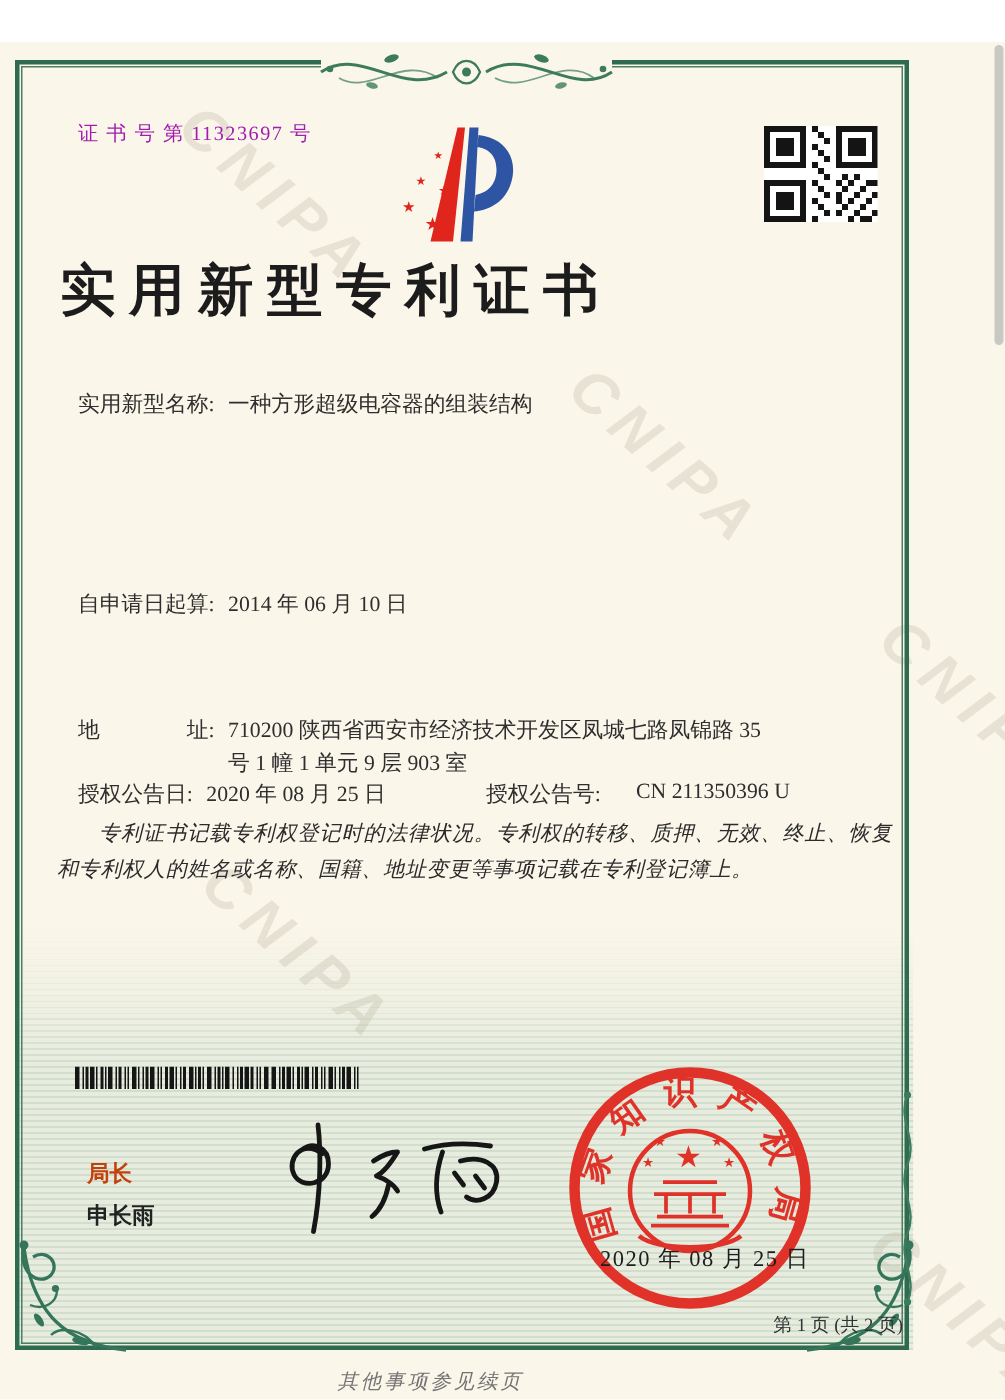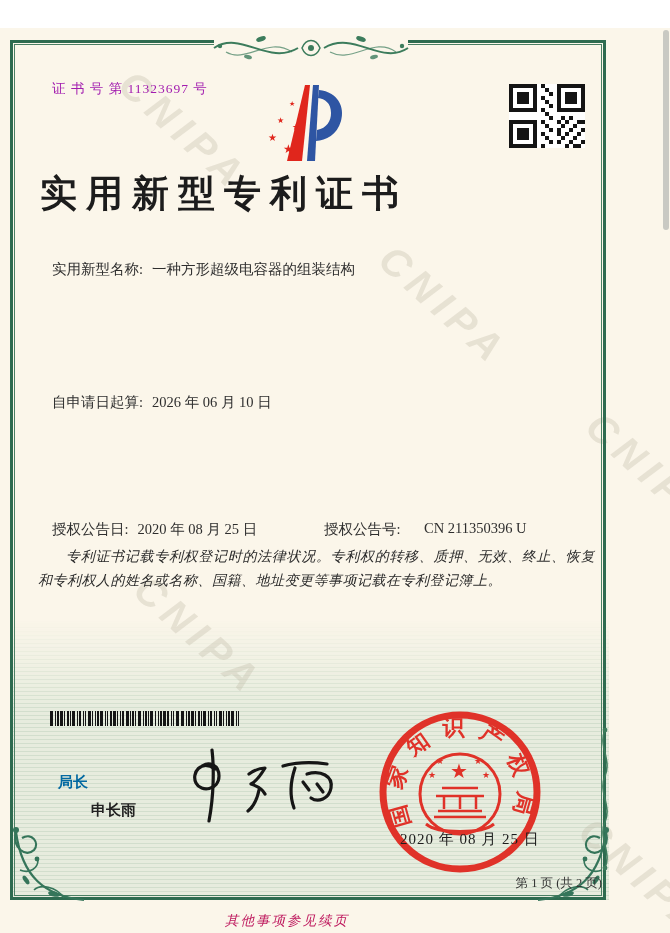--- a/index.html
+++ b/index.html
@@ -41,30 +41,30 @@
   .addr-lines{display:inline-block;vertical-align:top;line-height:21.5px;}
   .lbl2{position:absolute;left:272px;text-align:center;}
   .val2{position:absolute;left:372px;}
 
   .legal{position:absolute;left:38px;top:517px;width:557px;font-size:14px;line-height:24px;color:#2b2b2b;
     font-style:italic;text-align:justify;letter-spacing:0.5px;z-index:4;}
   .legal p{margin:0;text-indent:2em;}
 
   .barcode{position:absolute;left:50px;top:683px;z-index:4;}
   .officer-title{position:absolute;left:58px;top:745px;font-family:"Liberation Sans",sans-serif;font-weight:600;
-    font-size:15px;color:#0369a1;z-index:4;}
+    font-size:15px;color:#c2410c;z-index:4;}
   .officer-name{position:absolute;left:58px;top:773px;font-family:Liberation Serif, serif;font-weight:600;
-    font-size:15px;color:#222;z-index:4;margin-left:33px;}
+    font-size:15px;color:#222;z-index:4;}
   .signature{position:absolute;left:183px;top:717px;z-index:5;}
 
   .seal{position:absolute;left:376px;top:680px;z-index:5;}
   .seal-date{position:absolute;left:400px;top:802px;font-size:15px;color:#1d1d1d;letter-spacing:1px;z-index:6;}
 
   .page-info{position:absolute;left:10px;top:847px;width:592px;text-align:right;font-size:12.5px;color:#333;z-index:4;}
-  .cont-note{position:absolute;left:0;top:884px;width:574px;text-align:center;font-size:13.5px;color:#be185d;
+  .cont-note{position:absolute;left:0;top:884px;width:574px;text-align:center;font-size:13.5px;color:#737373;
     font-style:italic;letter-spacing:2px;z-index:4;}
 </style>
 </head>
 <body>
 
 <div class="screen">
 
   <div class="topbar"></div>
   <div class="toolbar">
     <svg style="left:211px" width="22" height="26" viewBox="0 0 22 26">
@@ -190,21 +190,24 @@
            M48,36h4v4h-4z M52,40h4v4h-4z M56,36h4v4h-4z M60,44h4v4h-4z M64,40h4v4h-4z M68,36h4v4h-4z M56,48h4v4h-4z M64,52h4v4h-4z M52,52h4v4h-4z M48,56h4v4h-4z M60,56h4v4h-4z M68,48h4v4h-4z M72,44h4v4h-4z M48,44h4v4h-4z M56,60h4v4h-4z M64,60h4v4h-4z M72,56h4v4h-4z M52,32h4v4h-4z M60,32h4v4h-4z M68,60h4v4h-4z M72,36h4v4h-4z M48,48h4v4h-4z"></path>
       </g>
     </svg>
 
     <div class="title">实用新型专利证书</div>
 
     <div class="field" style="top:232px">
       <span class="lbl">实用新型名称:</span><span>一种方形超级电容器的组装结构</span>
     </div>
     <div class="field" style="top:365px">
-      <span class="lbl">自申请日起算:</span><span>2026 年 06 月 10 日</span>
+      <span class="lbl">自申请日起算:</span><span>2014 年 06 月 10 日</span>
+    </div>
+    <div class="field" style="top:449px">
+      <span class="lbl">地　　　　址:</span><span class="addr-lines"><span>710200 陕西省西安市经济技术开发区凤城七路凤锦路 35</span><br><span>号 1 幢 1 单元 9 层 903 室</span></span>
     </div>
     <div class="field" style="top:492px">
       <span class="lbl">授权公告日:</span><span>2020 年 08 月 25 日</span>
       <span class="lbl2">授权公告号:</span><span class="val2">CN 211350396 U</span>
     </div>
 
     <div class="legal">
       <p>专利证书记载专利权登记时的法律状况。专利权的转移、质押、无效、终止、恢复和专利权人的姓名或名称、国籍、地址变更等事项记载在专利登记簿上。</p>
     </div>
 

